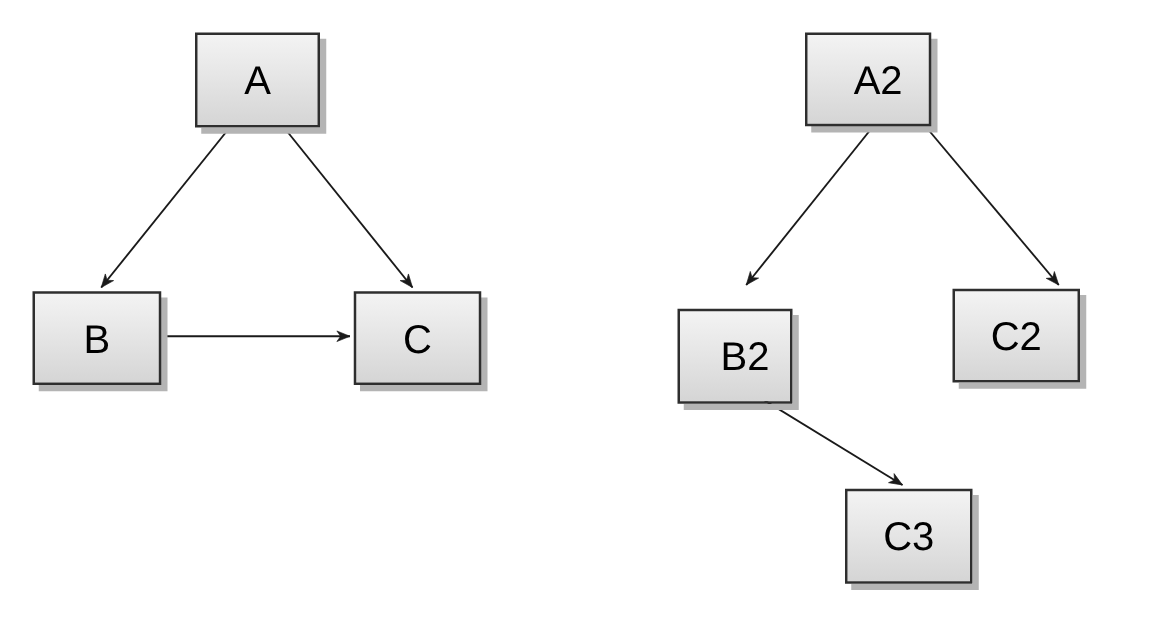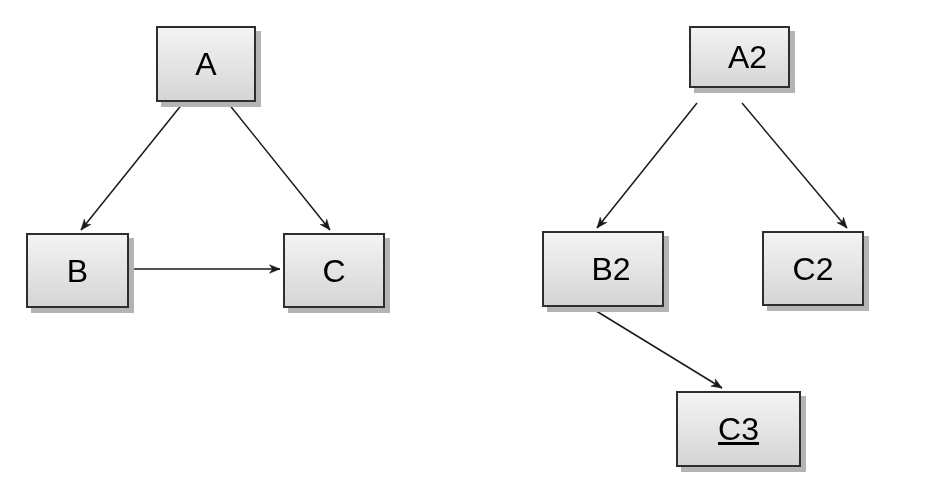--- a/index.html
+++ b/index.html
@@ -62,26 +62,26 @@
   <div id="nodes">
       <div class="node" style="left: 156px; top: 26px; width: 100px; height: 76px;">
         <span class="node-label">A</span>
       </div>
       <div class="node" style="left: 26px; top: 233px; width: 103px; height: 75px;">
         <span class="node-label">B</span>
       </div>
       <div class="node" style="left: 283px; top: 233px; width: 102px; height: 75px;">
         <span class="node-label">C</span>
       </div>
-      <div class="node" style="left: 689px; top: 26px; width: 101px; height: 62px; padding-left: 16px;">
+      <div class="node" style="left: 644px; top: 26px; width: 101px; height: 75px; padding-left: 16px;">
         <span class="node-label">A2</span>
       </div>
-      <div class="node" style="left: 542px; top: 231px; width: 122px; height: 76px; padding-left: 16px;">
+      <div class="node" style="left: 542px; top: 247px; width: 92px; height: 76px; padding-left: 16px;">
         <span class="node-label">B2</span>
       </div>
       <div class="node" style="left: 762px; top: 231px; width: 102px; height: 75px;">
         <span class="node-label">C2</span>
       </div>
-      <div class="node" style="left: 676px; top: 391px; width: 125px; height: 76px; text-decoration: underline;">
+      <div class="node" style="left: 676px; top: 391px; width: 102px; height: 76px;">
         <span class="node-label">C3</span>
       </div>
     </div>
 </div>
 
 </body></html>

